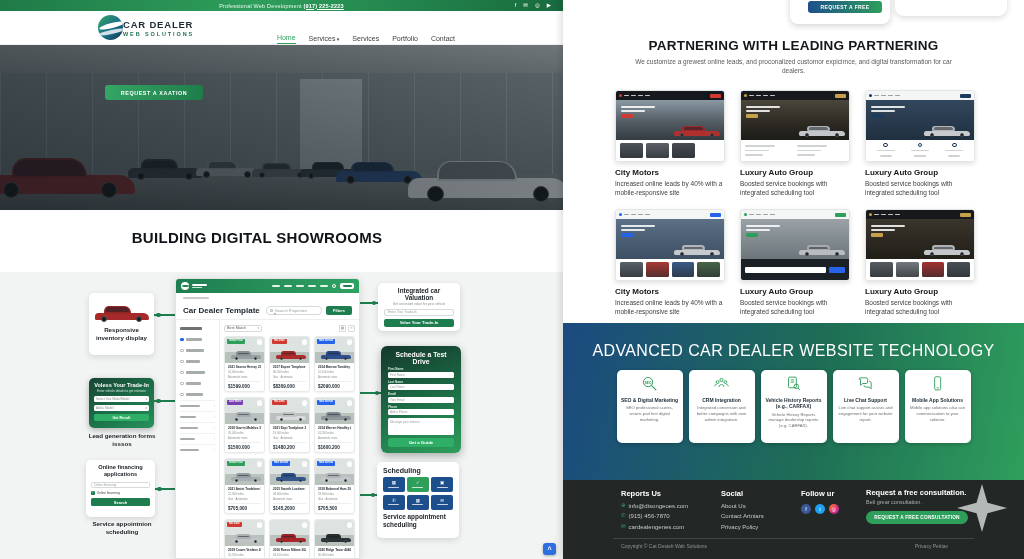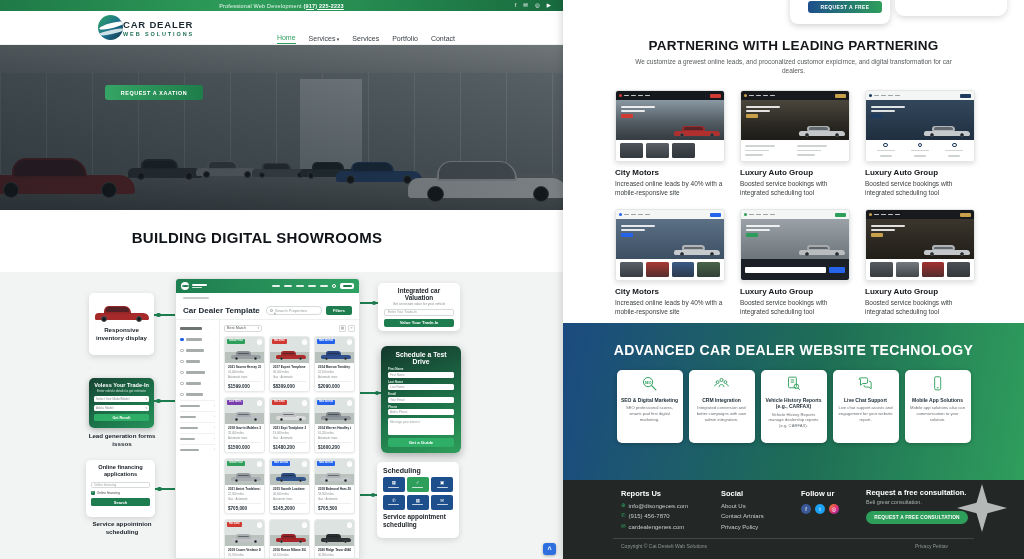--- a/index.html
+++ b/index.html
@@ -168,21 +168,21 @@
   .th-thumb{width:23px;height:15px;border-radius:1.5px}
   .th-col{display:flex;flex-direction:column;flex:1}
   .th-gline{height:1.6px;background:#cfd4d3;margin:1.4px 0;border-radius:1px}
   .th-feat{display:flex;flex-direction:column;align-items:center;gap:1px;flex:1}
   .th-circ{width:4.5px;height:4.5px;border:1px solid;border-radius:50%}
   .th-bot.barv{background:#1b2026}
   .th-inp{flex:1;height:6px;background:#fff;border-radius:1px}
   .th-bbtn{width:16px;height:6px;border-radius:1px}
 
   .tech{position:absolute;left:0;top:323px;width:461px;height:157px;background:linear-gradient(100deg,#1b4a80 0%,#1e6e55 55%,#2f9e5c 100%)}
-  .tech-title{padding-top:19px;text-align:center;font-size:14px;font-weight:700;color:#fff;letter-spacing:.4px}
+  .tech-title{padding-top:19px;text-align:center;font-size:16px;font-weight:400;color:#fff;letter-spacing:.4px}
   .tech-cards{position:absolute;left:0;top:47px;width:461px;display:flex;justify-content:center;gap:6px}
   .tcard{width:66px;height:73px;background:#fff;border-radius:5px;padding:5px 4px;text-align:center;box-shadow:0 1px 4px rgba(0,0,0,.25)}
   .tcard svg{width:17px;height:17px}
   .tcard .tt{font-size:5px;font-weight:800;color:#1b2a33;line-height:1.25;margin-top:1px}
   .tcard .tb{font-size:4.2px;color:#6b7075;line-height:1.35;margin-top:2px}
 
   .footerbar{position:absolute;left:0;top:480px;width:461px;height:79px;background:#232826}
   .f-title{font-size:7.5px;font-weight:800;color:#fff}
   .f-col1{position:absolute;left:58px;top:9px}
   .f-col2{position:absolute;left:158px;top:9px}

